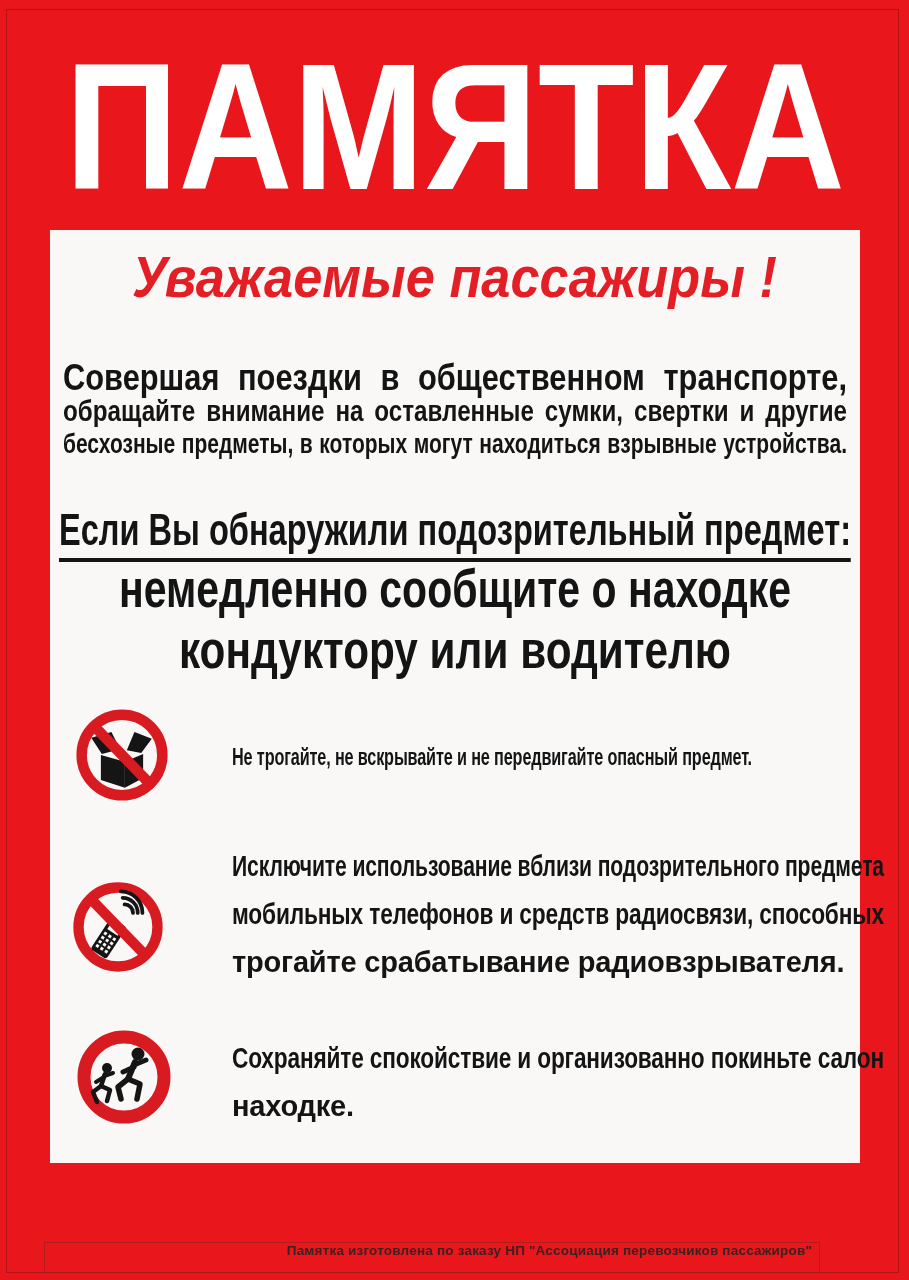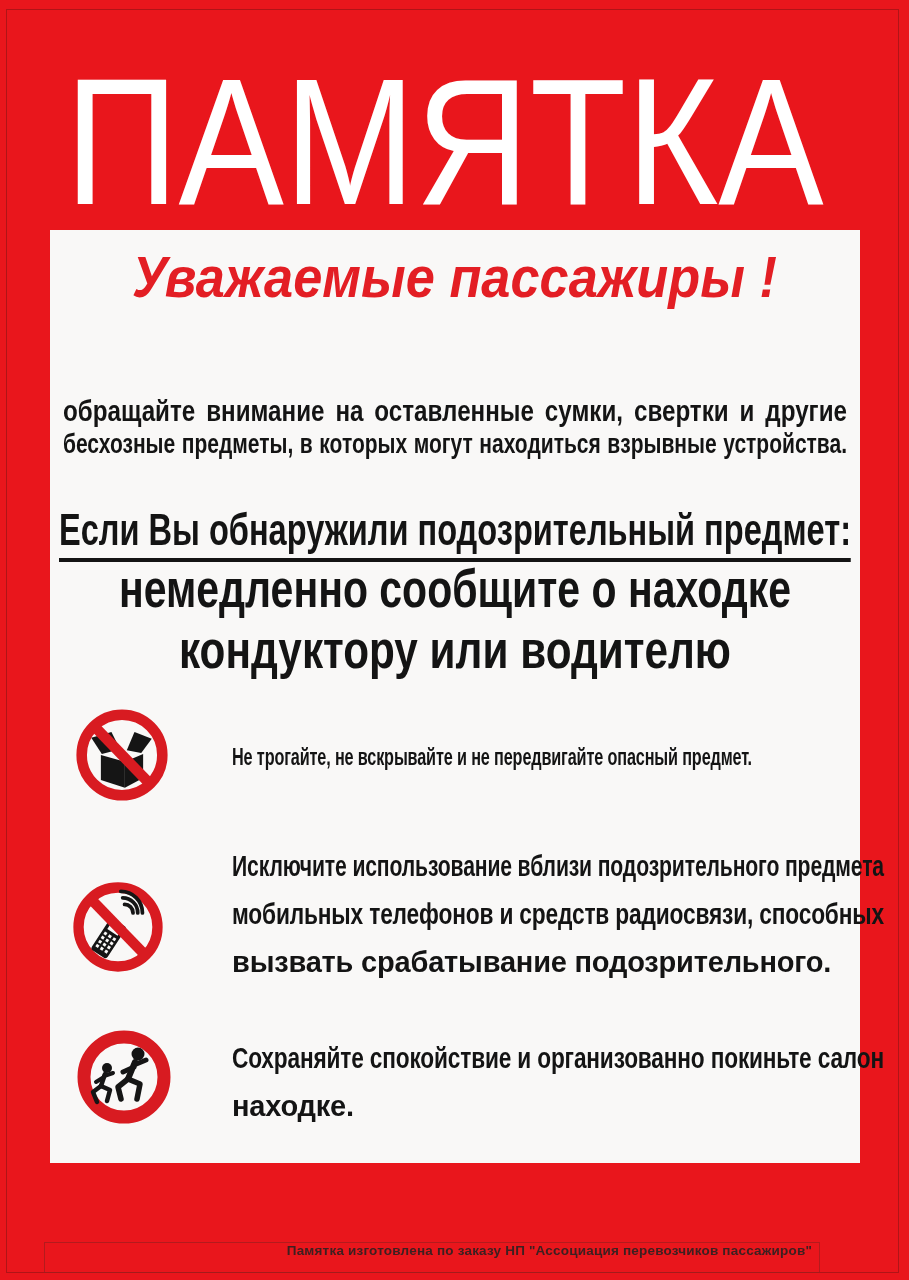--- a/index.html
+++ b/index.html
@@ -15,21 +15,21 @@
   .inner-frame{
     position:absolute;
     top:9px;right:10px;bottom:7px;left:6px;
     border:1px solid rgba(130,20,20,.55);
     pointer-events:none;
   }
   
   .fitwrap{position:absolute;white-space:nowrap;}
   .fitx,.fitmax{display:inline-block;white-space:nowrap;transform-origin:0 50%;line-height:1;}
   
-  .title-line1{left:65px;top:38px;width:780px;font-size:180px;font-weight:normal;color:#ffffff;}
+  .title-line1{left:65px;top:23px;width:780px;font-size:180px;font-weight:bold;color:#ffffff;}
   .title-line2{left:76px;top:103px;width:762px;font-size:118px;font-weight:bold;color:#ffffff;}
   
   .panel{
     position:absolute;left:50px;top:230px;width:810px;height:933px;
     background:var(--panel_white,#f9f8f7);
   }
   .greeting{left:82px;top:14px;width:645px;font-size:57px;font-weight:bold;font-style:italic;color:var(--accent_red_text,#e31e24);}
   .intro-line{color:var(--text_black,#141414);font-weight:bold;}
   .intro-line1{left:13px;top:127px;width:784px;font-size:37px;}
   .intro-line1 .fitx{word-spacing:12px;}
@@ -77,20 +77,23 @@
   <div class="fitwrap title-line1">
     <span class="fitx" style="transform: scaleX(0.877884);">ПАМЯТКА</span>
   </div>
 
   <div class="panel">
 
     <div class="fitwrap greeting">
       <span class="fitx" style="transform: scaleX(0.918374);">Уважаемые пассажиры !</span>
     </div>
 
+    <div class="fitwrap intro-line intro-line1">
+      <span class="fitx" style="transform: scaleX(0.833115);">Совершая поездки в общественном транспорте,</span>
+    </div>
     <div class="fitwrap intro-line intro-line2">
       <span class="fitx" style="transform: scaleX(0.834181);">обращайте внимание на оставленные сумки, свертки и другие</span>
     </div>
     <div class="fitwrap intro-line intro-line3">
       <span class="fitx" style="transform: scaleX(0.749858);">бесхозные предметы, в которых могут находиться взрывные устройства.</span>
     </div>
 
     <div class="fitwrap alert-heading">
       <span class="fitx" style="transform: scaleX(0.739949);">Если Вы обнаружили подозрительный предмет:</span>
     </div>
@@ -138,21 +141,21 @@
               <rect x="-1.6" y="11.6" width="3.2" height="3.2"></rect>
               <rect x="4" y="11.6" width="3.2" height="3.2"></rect>
           </g>
         </g>
         <line class="slash" x1="21" y1="20" x2="80" y2="81"></line>
       </svg>
     </div>
     <div class="rule-text rule-2-text">
         <div><span class="fitmax" style="transform: scaleX(0.729702);">Исключите использование вблизи подозрительного предмета</span></div>
         <div><span class="fitmax" style="transform: scaleX(0.782831);">мобильных телефонов и средств радиосвязи, способных</span></div>
-        <div><span class="fitmax" style="transform: scaleX(1);">вызвать срабатывание подозрительного.</span></div>
+        <div><span class="fitmax" style="transform: scaleX(1);">трогайте срабатывание радиовзрывателя.</span></div>
       </div>
 
     <div class="rule-icon rule-3-icon">
       <svg viewBox="0 0 100 100" aria-hidden="true">
         <circle class="ring" cx="50" cy="50" r="40" stroke-width="13"></circle>
 
         <circle class="glyph-black" cx="64" cy="27" r="6.5"></circle>
         <path class="glyph-stroke" stroke-width="6" d="M61,35 L54,52"></path>
         <path class="glyph-stroke" stroke-width="5" d="M60,38 L72,33"></path>
         <path class="glyph-stroke" stroke-width="5" d="M60,40 L49,45"></path>

